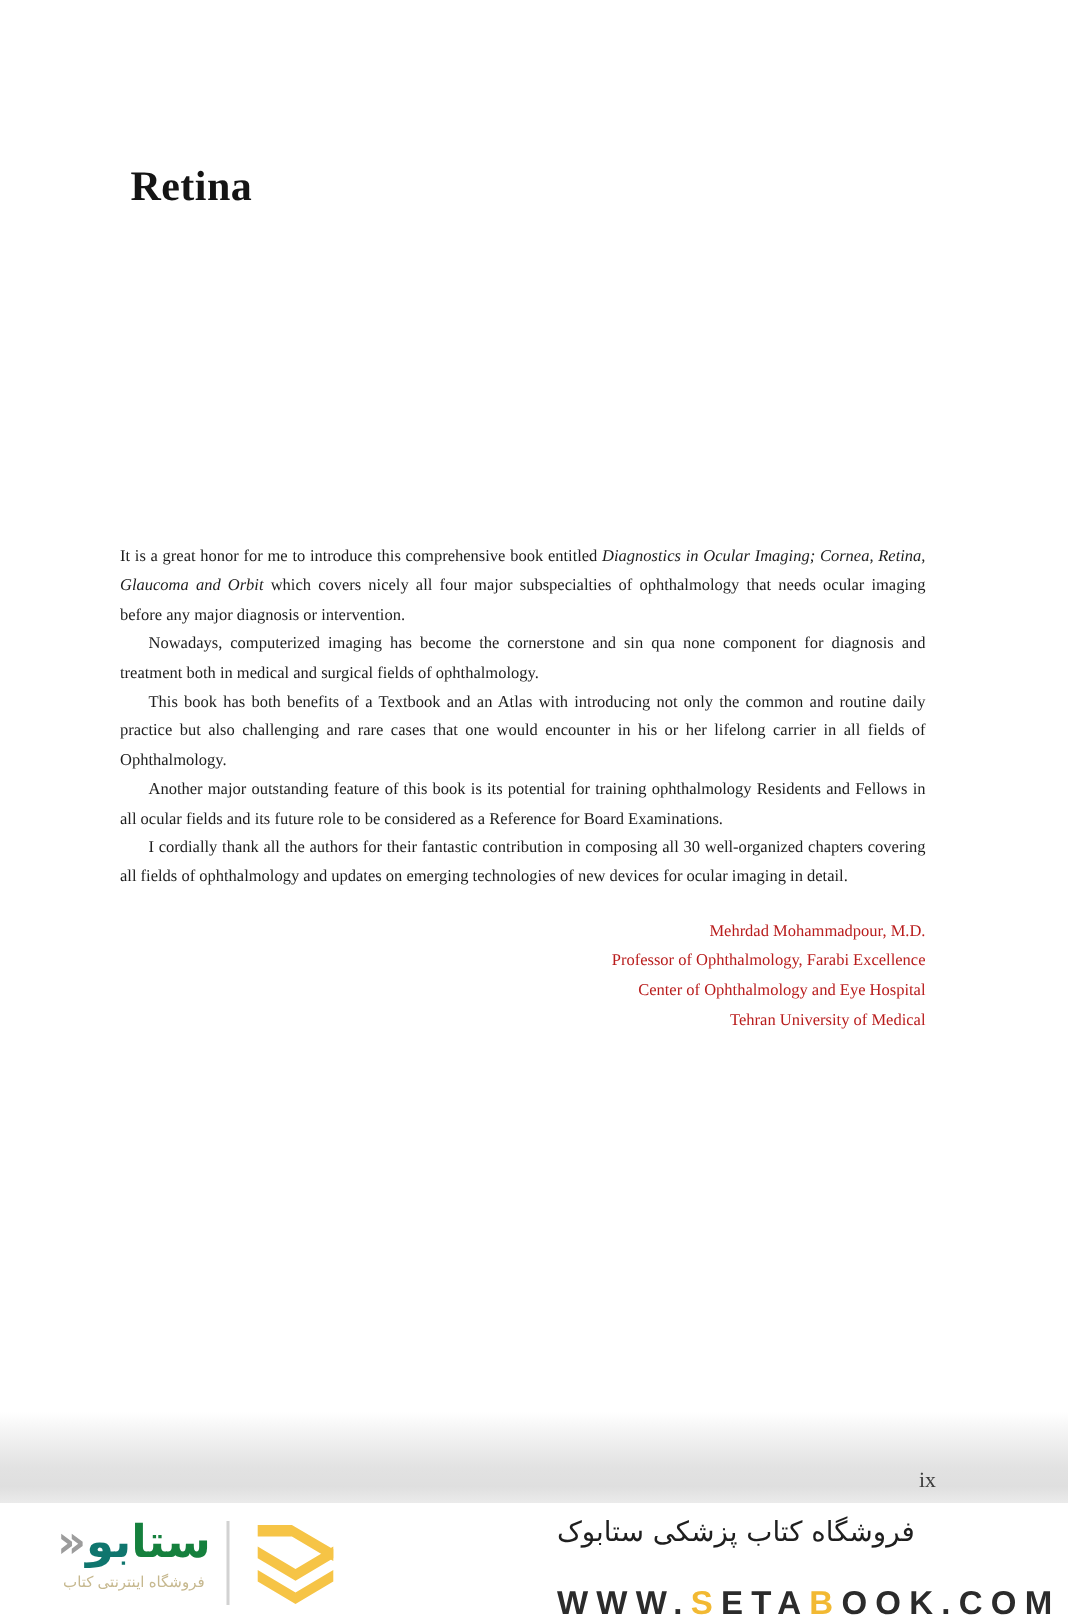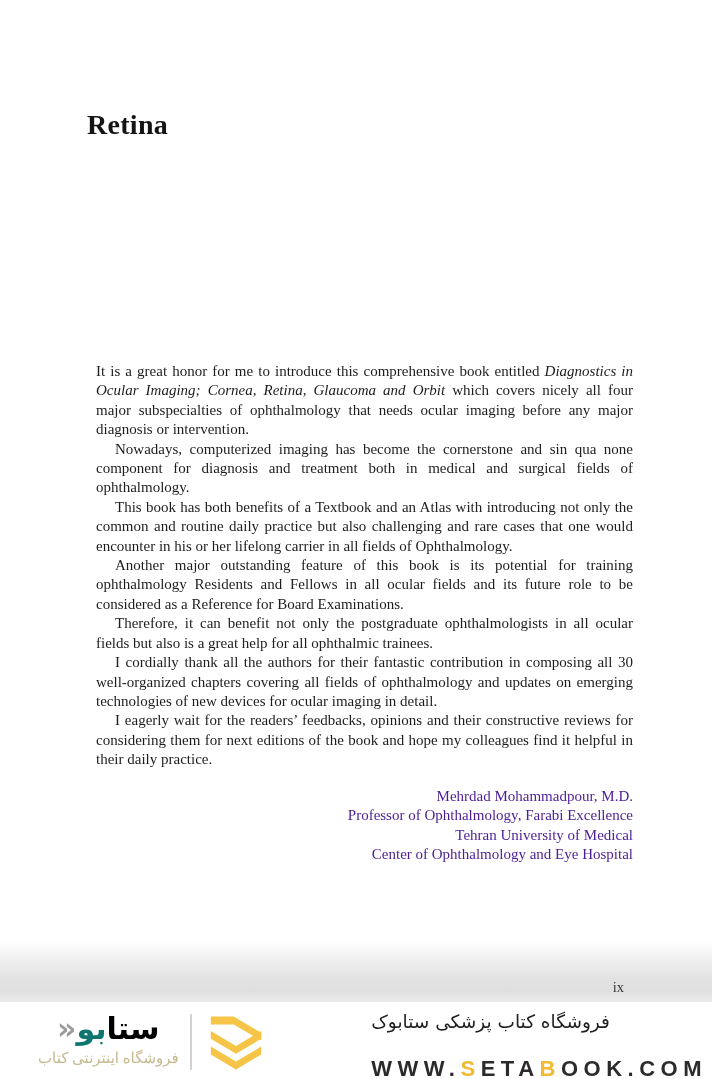--- a/index.html
+++ b/index.html
@@ -8,28 +8,28 @@
     background:#ffffff;
     font-family:"Liberation Serif", serif;
   }
 
   
   .page-title {
     position:absolute; left:87px; top:90px;
     font-size:28px; font-weight:bold; color:#141414; letter-spacing:0.3px;
   }
   .content {
-    position:absolute; left:96px; top:362px; width:537px;
-    color:#1d1d1d; font-size:15px; line-height:19.4px;
+    position:absolute; left:80px; top:362px; width:537px;
+    color:#1d1d1d; font-size:11px; line-height:19.4px;
   }
   .content p { margin:0; text-align:justify; }
   .content p.indent { text-indent:19px; }
   .content p.no-justify { text-align:left; }
   .it { font-style:italic; }
-  .signature { margin-top:17px; text-align:right; color:#4c1d95; }
+  .signature { margin-top:17px; text-align:right; color:#b91c1c; }
   .signature div { line-height:19.6px; }
 
   
   .scan-shadow {
     position:absolute; left:0; top:941px; width:712px; height:61px;
     background:linear-gradient(180deg,#ffffff 0%,#f0f0f0 30%,#e2e2e2 62%,#dfdfdf 82%,#ebebeb 100%);
   }
   .page-number {
     position:absolute; right:88px; top:979px;
     font-size:14.5px; color:#3b3b3b;
@@ -42,27 +42,27 @@
   }
   .logo-left {
     position:absolute; left:38px; top:10px;
     display:flex; align-items:flex-start;
   }
   .wordmark-block { display:flex; flex-direction:column; align-items:center; }
   .wordmark {
     direction:rtl; font-family:"DejaVu Sans", sans-serif;
     font-weight:bold; font-size:30px; line-height:34px; letter-spacing:1px;
   }
-  .wm-yellow { color:#000000; }
+  .wm-yellow { color:#15803d; }
   .wm-gray   { color:#0f766e; }
   .wm-chevron { color:#9C9C9C; font-weight:bold; }
   .logo-subtitle {
     margin-top:3px; direction:rtl;
-    font-family:Liberation Serif, serif;
-    font-size:15px; color:#C6B88F;
+    font-family:Liberation Sans, sans-serif;
+    font-size:10px; color:#C6B88F;
   }
   .logo-divider {
     width:2px; height:56px; background:#d2d2d2; margin:2px 11px 0 11px;
   }
   .emblem { margin-top:1px; }
 
   .footer-right { position:absolute; right:5px; top:7px; text-align:left; }
   .store-line-fa {
     direction:rtl; font-family:"DejaVu Sans", sans-serif;
     font-size:18.5px; color:#1f1f1f; line-height:26px;
@@ -79,29 +79,27 @@
 </head>
 <body>
 
 <h1 class="page-title">Retina</h1>
 
 <div class="content">
   <p><span>It is a great honor for me to introduce this comprehensive book entitled </span><span class="it">Diagnostics in Ocular Imaging; Cornea, Retina, Glaucoma and Orbit</span><span> which covers nicely all four major subspecialties of ophthalmology that needs ocular imaging before any major diagnosis or intervention.</span></p>
   <p class="indent">Nowadays, computerized imaging has become the cornerstone and sin qua none component for diagnosis and treatment both in medical and surgical fields of ophthalmology.</p>
   <p class="indent">This book has both benefits of a Textbook and an Atlas with introducing not only the common and routine daily practice but also challenging and rare cases that one would encounter in his or her lifelong carrier in all fields of Ophthalmology.</p>
   <p class="indent">Another major outstanding feature of this book is its potential for training ophthalmology Residents and Fellows in all ocular fields and its future role to be considered as a Reference for Board Examinations.</p>
-  <p class="indent">Therefore, it can benefit not only the postgraduate ophthalmologists in all ocular fields but also is a great help for all ophthalmic trainees.</p>
   <p class="indent">I cordially thank all the authors for their fantastic contribution in composing all 30 well-organized chapters covering all fields of ophthalmology and updates on emerging technologies of new devices for ocular imaging in detail.</p>
-  <p class="indent">I eagerly wait for the readers’ feedbacks, opinions and their constructive reviews for considering them for next editions of the book and hope my colleagues find it helpful in their daily practice.</p>
 
   <div class="signature">
     <div>Mehrdad Mohammadpour, M.D.</div>
     <div>Professor of Ophthalmology, Farabi Excellence</div>
+    <div>Center of Ophthalmology and Eye Hospital</div>
     <div>Tehran University of Medical</div>
-    <div>Center of Ophthalmology and Eye Hospital</div>
   </div>
 </div>
 
 <div class="scan-shadow"></div>
 <div class="page-number">ix</div>
 
 <div class="footer">
 
   <div class="logo-left">
     <div class="wordmark-block">

